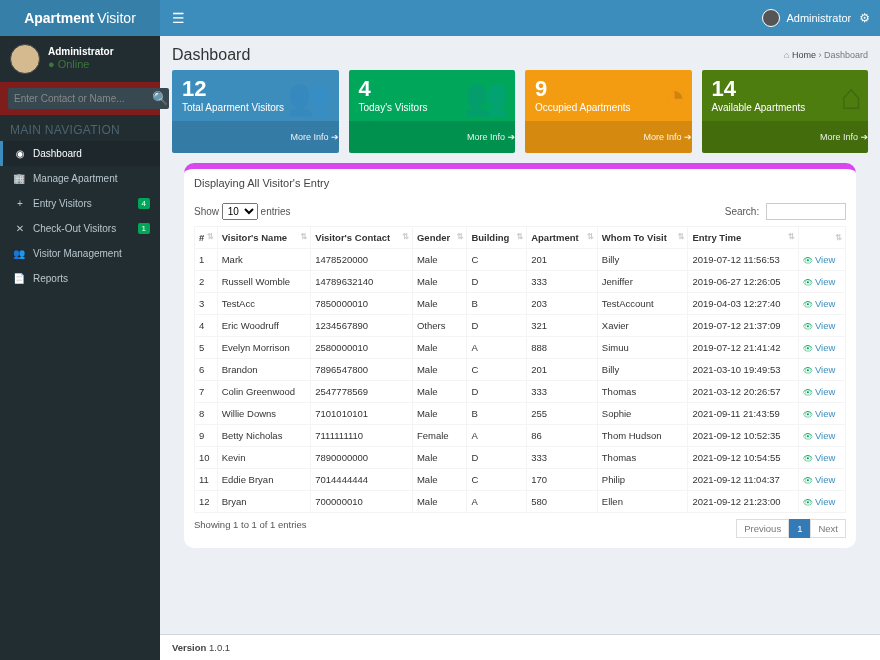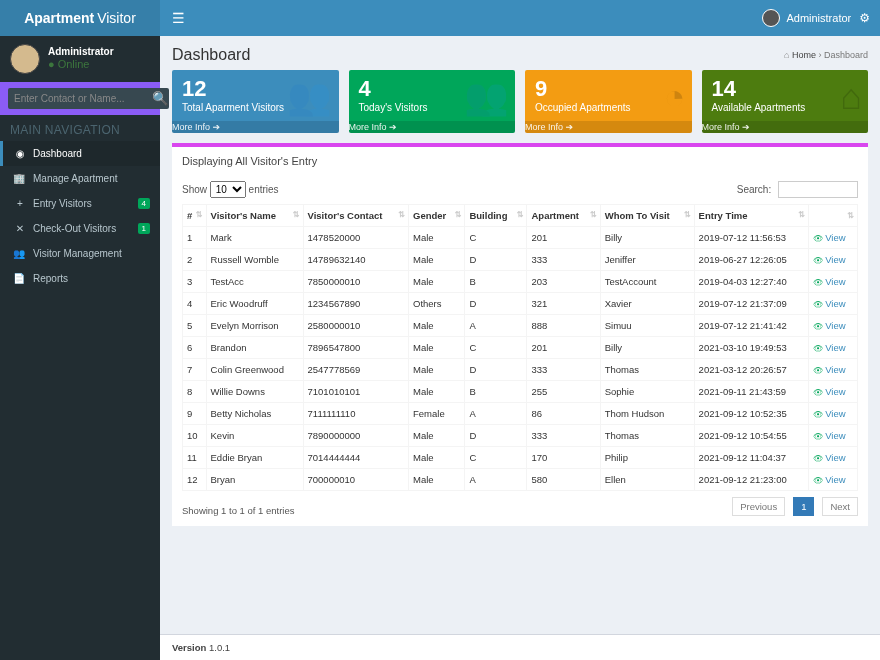--- a/index.html
+++ b/index.html
@@ -13,21 +13,21 @@
 .top-user { font-size: 11px; margin-right: 8px; }
 .gear { font-size: 12px; }
 .wrapper { display: flex; height: 624px; }
 .sidebar { width: 160px; background: #222d32; color: #b8c7ce; display: flex; flex-direction: column; }
 .user-panel { padding: 8px 10px; display: flex; align-items: center; }
 .user-panel-avatar { width: 30px; height: 30px; border-radius: 50%; background: #d4ba8e; border: 1px solid #444; margin-right: 8px; }
 .user-panel-info { line-height: 1.2; }
 .user-panel-name { color: #fff; font-weight: 600; font-size: 10px; }
 .user-panel-status { font-size: 11px; color: #3c763d; }
 .user-panel-status::before { content: "●"; color: #3c763d; margin-right: 3px; }
-.sidebar-search { padding: 6px 8px; background: #8b5cf6; display: flex; }
+.sidebar-search { padding: 6px 8px; background: #7f1d1d; display: flex; }
 .sidebar-search input { flex: 1; background: #374850; border: none; color: #ccc; padding: 5px 6px; font-size: 10px; border-radius: 2px 0 0 2px; }
 .sidebar-search input::placeholder { color: #888; }
 .sidebar-search-btn { width: 24px; background: #374850; border: none; color: #999; display: flex; align-items: center; justify-content: center; border-radius: 0 2px 2px 0; }
 .sidebar-heading { color: #4b646f; font-size: 12px; text-transform: uppercase; padding: 8px 10px 4px; letter-spacing: 0.3px; }
 .sidebar-menu { list-style: none; }
 .sidebar-menu li { padding: 7px 10px; display: flex; align-items: center; font-size: 10px; cursor: pointer; border-left: 3px solid transparent; }
 .sidebar-menu li.active { background: #1e282c; border-left-color: #3c8dbc; color: #fff; }
 .sidebar-menu li .menu-icon { width: 14px; margin-right: 6px; display: inline-block; text-align: center; font-size: 10px; }
 .sidebar-menu li .badge { margin-left: auto; background: #00a65a; color: #fff; font-size: 8px; padding: 1px 4px; border-radius: 2px; }
 .content { flex: 1; display: flex; flex-direction: column; overflow: auto; }
@@ -37,36 +37,36 @@
 .breadcrumb a { color: #444; text-decoration: none; }
 .stat-row { display: flex; gap: 10px; padding: 0 12px 10px; }
 .stat-box { flex: 1; border-radius: 2px; color: #fff; position: relative; overflow: hidden; }
 .stat-box.blue { background: #3c8dbc; }
 .stat-box.green { background: #00a65a; }
 .stat-box.orange { background: #f39c12; }
 .stat-box.red { background: #4d7c0f; }
 .stat-inner { padding: 6px 10px 8px; }
 .stat-num { font-size: 22px; font-weight: 700; }
 .stat-label { font-size: 10px; }
-.stat-footer { background: rgba(0,0,0,0.12); text-align: left; padding: 1px 0; font-size: 9px; color: rgba(255,255,255,0.9); cursor: pointer; }
+.stat-footer { background: rgba(0,0,0,0.12); text-align: right; padding: 11px 0; font-size: 9px; color: rgba(255,255,255,0.9); cursor: pointer; }
 .stat-icon { position: absolute; right: 6px; top: 6px; font-size: 36px; color: rgba(0,0,0,0.15); }
-.box { margin: 0 12px 8px; background: #fff; border-top: 4px solid #d946ef; }
+.box { margin: 0 24px 8px; background: #fff; border-top: 6px solid #d946ef; border-radius: 10px; }
 .box-header { padding: 8px 10px; color: #444; font-size: 11px; }
 .box-body { padding: 6px 10px 10px; }
 .dt-top { display: flex; justify-content: space-between; align-items: center; font-size: 10px; margin-bottom: 6px; color: #555; }
 .dt-top select { font-size: 10px; padding: 1px; }
 .dt-top input { border: 1px solid #ccc; padding: 2px 4px; font-size: 10px; margin-left: 4px; width: 80px; }
 table.data { width: 100%; border-collapse: collapse; font-size: 9.5px; }
 table.data th, table.data td { border: 1px solid #f4f4f4; padding: 5px 4px; text-align: left; }
 table.data th { color: #333; font-weight: 600; background: #fff; position: relative; }
 .sort-ic { float: right; color: #ccc; font-size: 8px; letter-spacing: -1px; }
 .view-link { color: #3c8dbc; text-decoration: none; cursor: pointer; }
 .view-link::before { content: "👁"; font-size: 8px; margin-right: 2px; color: #00a65a; }
-.dt-bottom { display: flex; justify-content: space-between; align-items: flex-end; margin-top: 6px; font-size: 9.5px; color: #555; }
-.pagination { display: flex; gap: 8px; }
+.dt-bottom { display: flex; justify-content: space-between; align-items: flex-start; margin-top: 6px; font-size: 9.5px; color: #555; }
+.pagination { display: flex; gap: 0; }
 .pagination .pg { border: 1px solid #ddd; padding: 3px 7px; font-size: 9.5px; cursor: pointer; background: #fff; color: #777; }
 .pagination .pg.active { background: #337ab7; color: #fff; border-color: #337ab7; }
 .footer { background: #fff; border-top: 1px solid #d2d6de; padding: 7px 12px; font-size: 9.5px; color: #444; display: flex; justify-content: space-between; }
 </style>
 </head>
 <body>
 
 <div class="top-header">
   <div class="logo">
     <b>Apartment</b>

